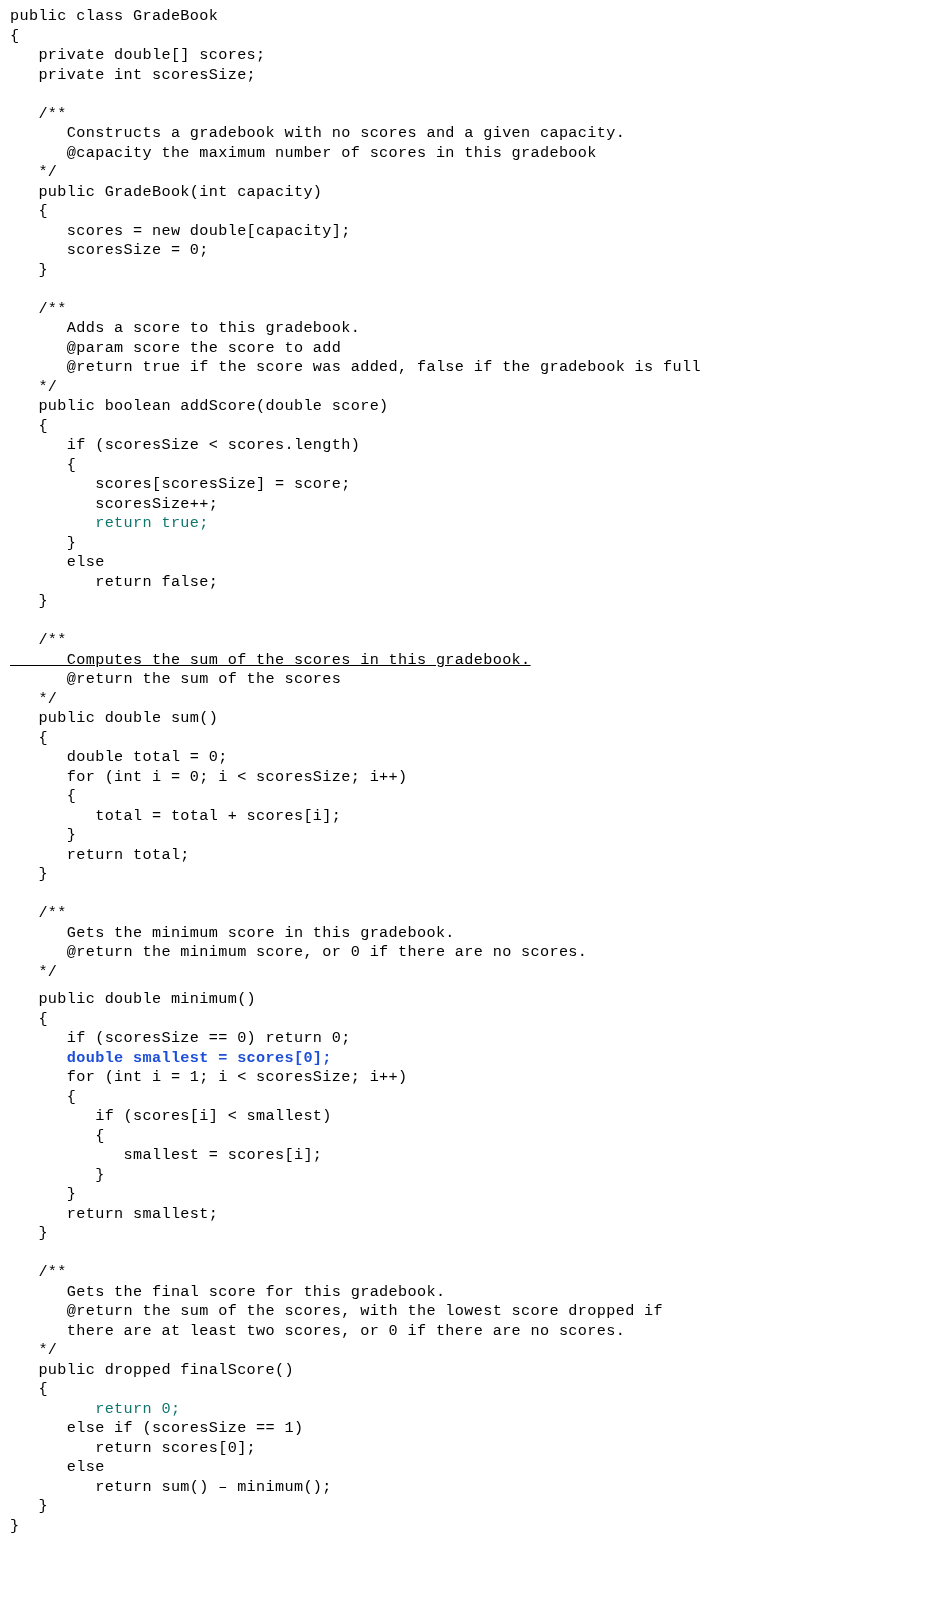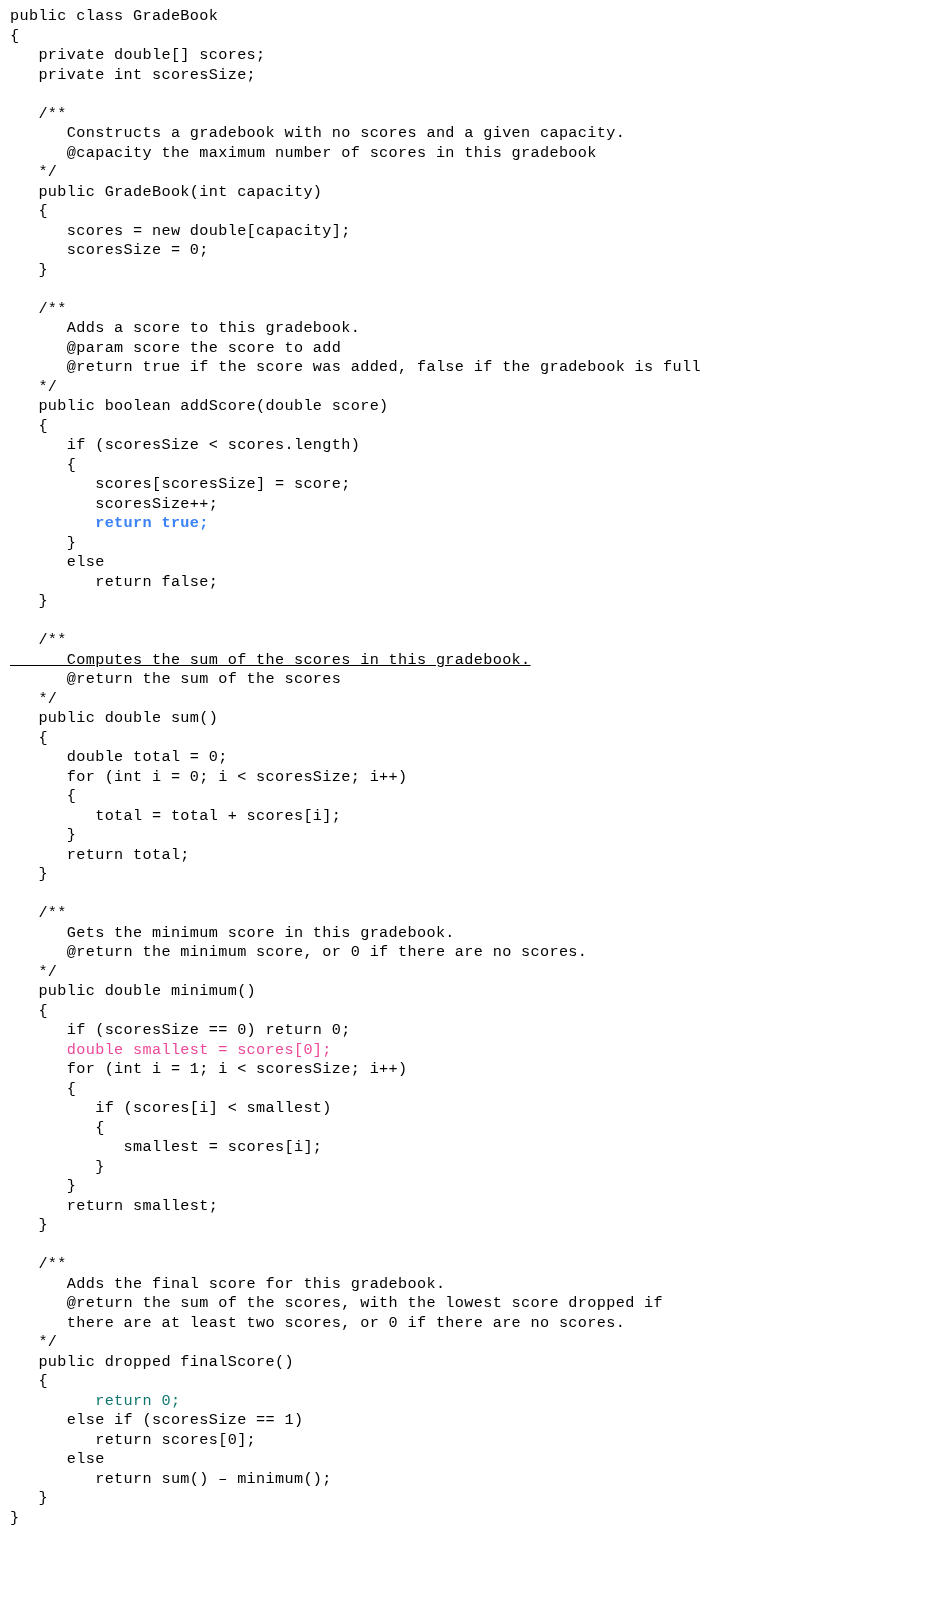--- a/index.html
+++ b/index.html
@@ -59,21 +59,21 @@
     <span class="code-line" style="color: rgb(0, 0, 0);">      Adds a score to this gradebook.</span>
     <span class="code-line" style="color: rgb(0, 0, 0);">      @param score the score to add</span>
     <span class="code-line" style="color: rgb(0, 0, 0);">      @return true if the score was added, false if the gradebook is full</span>
     <span class="code-line" style="color: rgb(0, 0, 0);">   */</span>
     <span class="code-line" style="color: rgb(0, 0, 0);">   public boolean addScore(double score)</span>
     <span class="code-line" style="color: rgb(0, 0, 0);">   {</span>
     <span class="code-line" style="color: rgb(0, 0, 0);">      if (scoresSize &lt; scores.length)</span>
     <span class="code-line" style="color: rgb(0, 0, 0);">      {</span>
     <span class="code-line" style="color: rgb(0, 0, 0);">         scores[scoresSize] = score;</span>
     <span class="code-line" style="color: rgb(0, 0, 0);">         scoresSize++;</span>
-    <span class="code-line" style="color: #3b82f6; font-weight: bold;">         return true;</span>
+    <span class="code-line" style="color: #0f766e;">         return true;</span>
     <span class="code-line" style="color: rgb(0, 0, 0);">      }</span>
     <span class="code-line" style="color: rgb(0, 0, 0);">      else</span>
     <span class="code-line" style="color: rgb(0, 0, 0);">         return false;</span>
     <span class="code-line" style="color: rgb(0, 0, 0);">   }</span>
     <span class="code-line blank" style="color: rgb(0, 0, 0);"></span>
     <span class="code-line" style="color: rgb(0, 0, 0);">   /**</span>
     <span class="code-line" style="color: rgb(0, 0, 0); text-decoration: underline;">      Computes the sum of the scores in this gradebook.</span>
     <span class="code-line" style="color: rgb(0, 0, 0);">      @return the sum of the scores</span>
     <span class="code-line" style="color: rgb(0, 0, 0);">   */</span>
     <span class="code-line" style="color: rgb(0, 0, 0);">   public double sum()</span>
@@ -83,36 +83,36 @@
     <span class="code-line" style="color: rgb(0, 0, 0);">      {</span>
     <span class="code-line" style="color: rgb(0, 0, 0);">         total = total + scores[i];</span>
     <span class="code-line" style="color: rgb(0, 0, 0);">      }</span>
     <span class="code-line" style="color: rgb(0, 0, 0);">      return total;</span>
     <span class="code-line" style="color: rgb(0, 0, 0);">   }</span>
     <span class="code-line blank" style="color: rgb(0, 0, 0);"></span>
     <span class="code-line" style="color: rgb(0, 0, 0);">   /**</span>
     <span class="code-line" style="color: rgb(0, 0, 0);">      Gets the minimum score in this gradebook.</span>
     <span class="code-line" style="color: rgb(0, 0, 0);">      @return the minimum score, or 0 if there are no scores.</span>
     <span class="code-line" style="color: rgb(0, 0, 0);">   */</span>
-    <span class="code-line" style="color: rgb(0, 0, 0);">   public double minimum()</span>
+    <span class="code-line" style="color: rgb(0, 0, 0); margin-top: 8px;">   public double minimum()</span>
     <span class="code-line" style="color: rgb(0, 0, 0);">   {</span>
     <span class="code-line" style="color: rgb(0, 0, 0);">      if (scoresSize == 0) return 0;</span>
-    <span class="code-line" style="color: #ec4899;">      double smallest = scores[0];</span>
+    <span class="code-line" style="color: #1d4ed8; font-weight: bold;">      double smallest = scores[0];</span>
     <span class="code-line" style="color: rgb(0, 0, 0);">      for (int i = 1; i &lt; scoresSize; i++)</span>
     <span class="code-line" style="color: rgb(0, 0, 0);">      {</span>
     <span class="code-line" style="color: rgb(0, 0, 0);">         if (scores[i] &lt; smallest)</span>
     <span class="code-line" style="color: rgb(0, 0, 0);">         {</span>
     <span class="code-line" style="color: rgb(0, 0, 0);">            smallest = scores[i];</span>
     <span class="code-line" style="color: rgb(0, 0, 0);">         }</span>
     <span class="code-line" style="color: rgb(0, 0, 0);">      }</span>
     <span class="code-line" style="color: rgb(0, 0, 0);">      return smallest;</span>
     <span class="code-line" style="color: rgb(0, 0, 0);">   }</span>
     <span class="code-line blank" style="color: rgb(0, 0, 0);"></span>
     <span class="code-line" style="color: rgb(0, 0, 0);">   /**</span>
-    <span class="code-line" style="color: rgb(0, 0, 0);">      Adds the final score for this gradebook.</span>
+    <span class="code-line" style="color: rgb(0, 0, 0);">      Gets the final score for this gradebook.</span>
     <span class="code-line" style="color: rgb(0, 0, 0);">      @return the sum of the scores, with the lowest score dropped if</span>
     <span class="code-line" style="color: rgb(0, 0, 0);">      there are at least two scores, or 0 if there are no scores.</span>
     <span class="code-line" style="color: rgb(0, 0, 0);">   */</span>
     <span class="code-line" style="color: rgb(0, 0, 0);">   public dropped finalScore()</span>
     <span class="code-line" style="color: rgb(0, 0, 0);">   {</span>
     <span class="code-line" style="color: #0f766e;">         return 0;</span>
     <span class="code-line" style="color: rgb(0, 0, 0);">      else if (scoresSize == 1)</span>
     <span class="code-line" style="color: rgb(0, 0, 0);">         return scores[0];</span>
     <span class="code-line" style="color: rgb(0, 0, 0);">      else</span>
     <span class="code-line" style="color: rgb(0, 0, 0);">         return sum() – minimum();</span>

